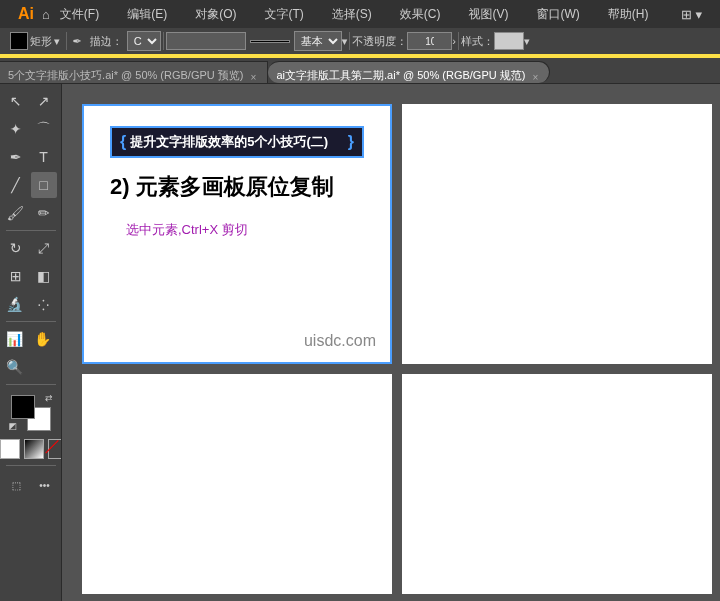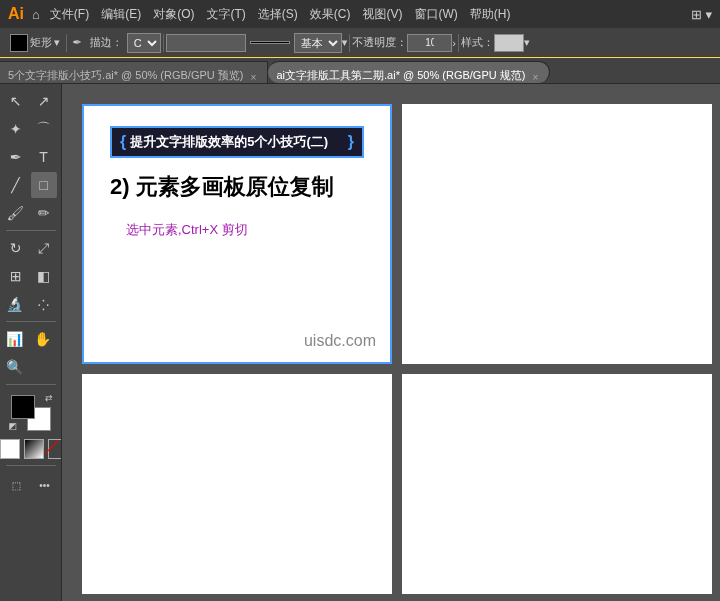--- a/index.html
+++ b/index.html
@@ -4,46 +4,46 @@
   <style>
     * { margin: 0; padding: 0; box-sizing: border-box; }
     body { width: 720px; height: 601px; overflow: hidden; font-family: Arial, sans-serif; background: #535353; }
 
     
     #title-bar {
       height: 28px;
       background: #323232;
       display: flex;
       align-items: center;
-      padding: 0 8px;
+      padding: 0 18px;
       color: #ccc;
       font-size: 13px;
     }
     #title-bar .ai-logo {
       color: #ff8c00;
       font-weight: bold;
       font-size: 16px;
       margin-right: 8px;
     }
     #title-bar .menu-items {
       display: flex;
-      gap: 12px;
+      gap: 28px;
       font-size: 12px;
       color: #ccc;
     }
 
     
     #toolbar {
       height: 30px;
       background: #424242;
       display: flex;
       align-items: center;
       padding: 0 6px;
       gap: 0;
-      border-bottom: 1px solid #fde047;
+      border-bottom: 4px solid #fde047;
     }
     .toolbar-item {
       display: flex;
       align-items: center;
       color: #ccc;
       font-size: 11px;
       gap: 2px;
       cursor: pointer;
       padding: 2px 4px;
     }

